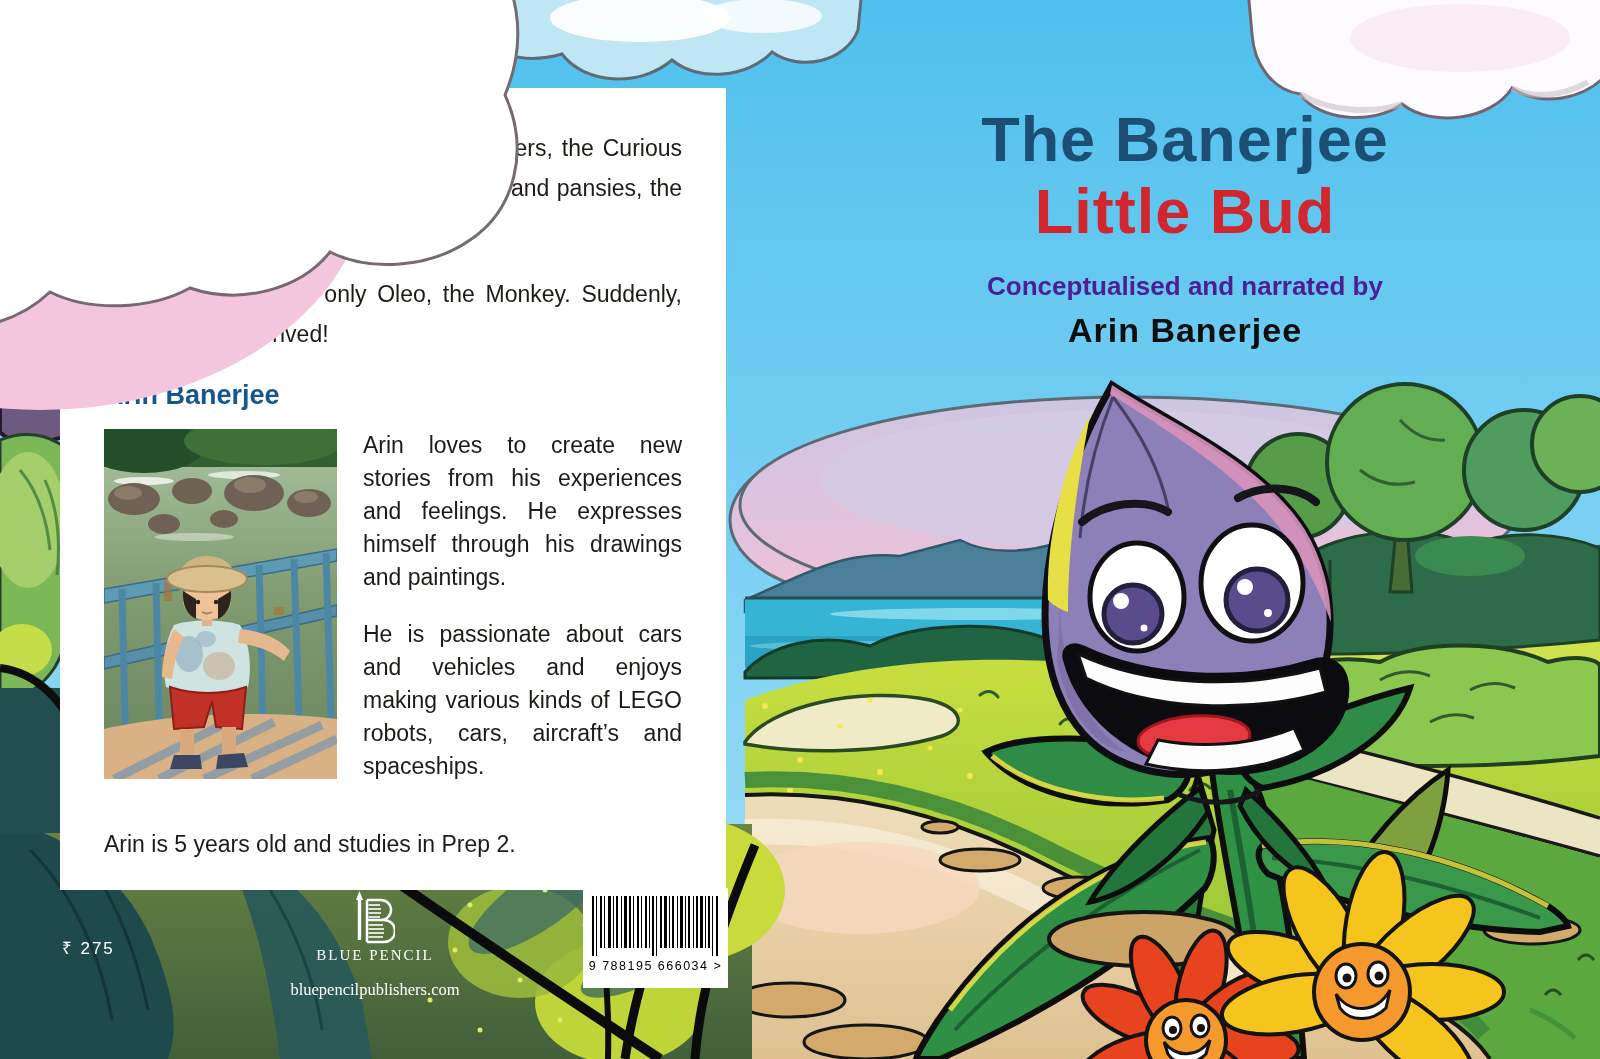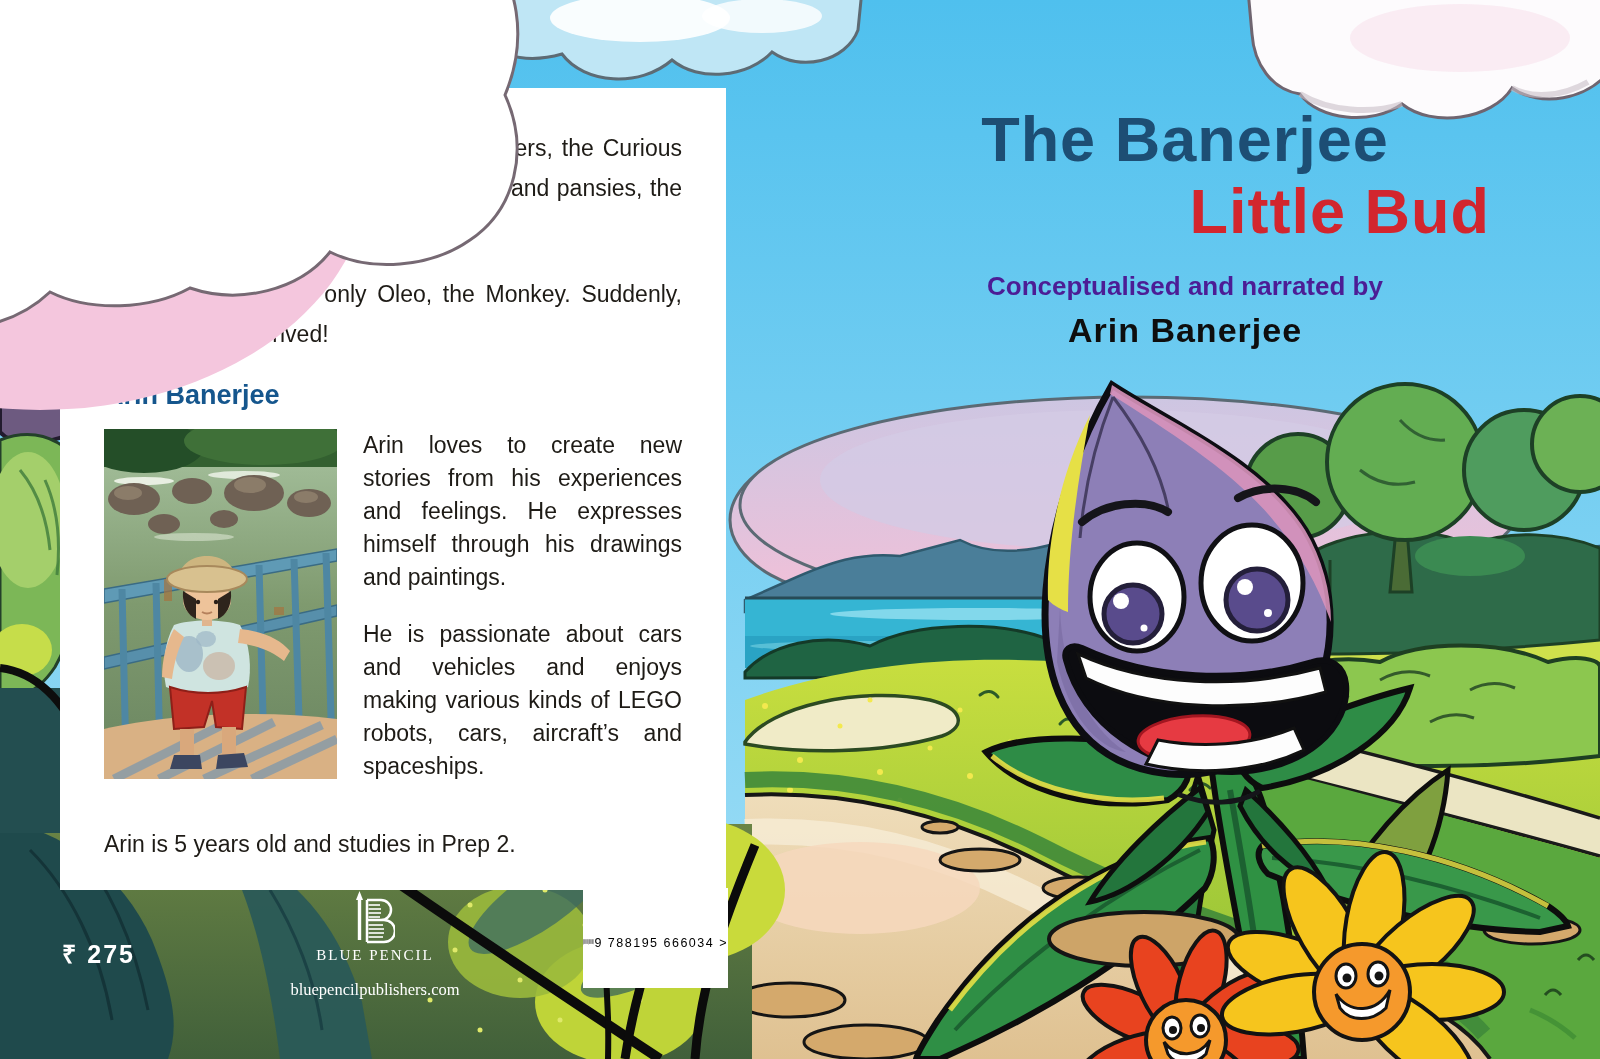--- a/index.html
+++ b/index.html
@@ -20,40 +20,40 @@
   .author-heading { font-size:27px; font-weight:bold; color:#15568d; margin:6px 0 18px 0; }
   .bio-row { display:flex; gap:26px; }
   .photo-frame { width:233px; height:350px; flex:0 0 auto; background:#9fb77f; }
   .photo-frame svg { display:block; width:233px; height:350px; }
   .bio-text p { font-size:23px; line-height:33px; text-align:justify; margin:0 0 24px 0; }
   .bio-last { font-size:23px; margin-top:24px; }
 
   
   .price {
     position:absolute; left:62px; top:936px; z-index:4;
-    color:#ffffff; font-size:25px; font-weight:bold; letter-spacing:2px;
+    color:#ffffff; font-size:17px; font-weight:normal; letter-spacing:2px;
   }
   .publisher {
     position:absolute; left:285px; top:890px; width:180px; z-index:4;
     text-align:center; color:#ffffff; font-family:"Liberation Serif", serif;
   }
   .publisher .logo { display:block; margin:0 auto 3px auto; }
   .pub-name { font-size:15px; letter-spacing:2px;text-align:center; }
   .pub-site { font-size:16.5px; margin-top:16px; }
   .barcode {
     position:absolute; left:583px; top:888px; width:145px; height:100px; z-index:4;
-    background:#ffffff; display:flex; flex-direction:row; align-items:center;
+    background:#ffffff; display:flex; flex-direction:column; align-items:center;
     padding-top:8px; box-sizing:border-box;
   }
   .barcode-number { font-size:12.5px; letter-spacing:1.5px; color:#000; margin-top:1px; white-space:nowrap; }
 
   
   .front-text { position:absolute; left:880px; top:106px; width:610px; text-align:center; z-index:3; }
   .title1 { font-size:63px; font-weight:bold; color:#1d4e74; letter-spacing:1px; line-height:1.05; }
-  .title2 { font-size:63px; font-weight:bold; color:#d2262e; letter-spacing:1px; line-height:1.05; margin-top:6px;text-align:right; }
+  .title2 { font-size:63px; font-weight:bold; color:#d2262e; letter-spacing:1px; line-height:1.05; margin-top:6px; }
   .subtitle { font-size:26px; font-weight:bold; color:#4c1d95; margin-top:27px; }
   .author-line { font-size:34px; font-weight:bold; color:#0e0e0e; margin-top:9px; letter-spacing:1px; }
 </style>
 </head>
 <body>
 
 <div class="spread">
 
   <svg class="bg" viewBox="0 0 1600 1059" aria-hidden="true">
     <defs>

